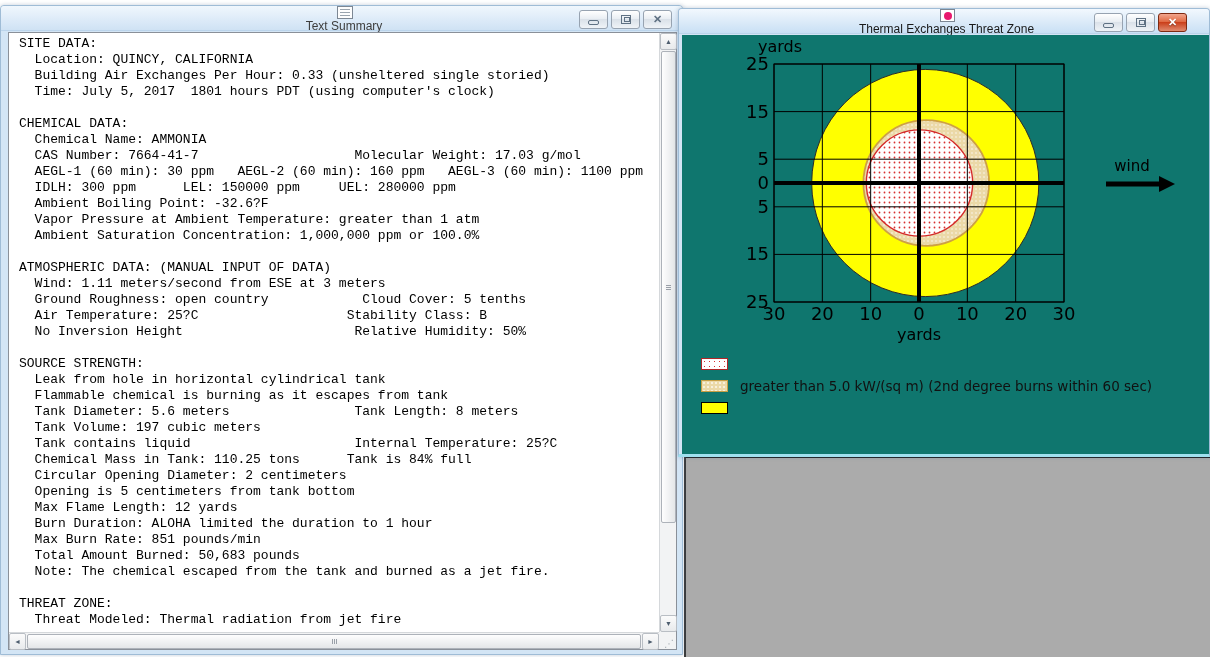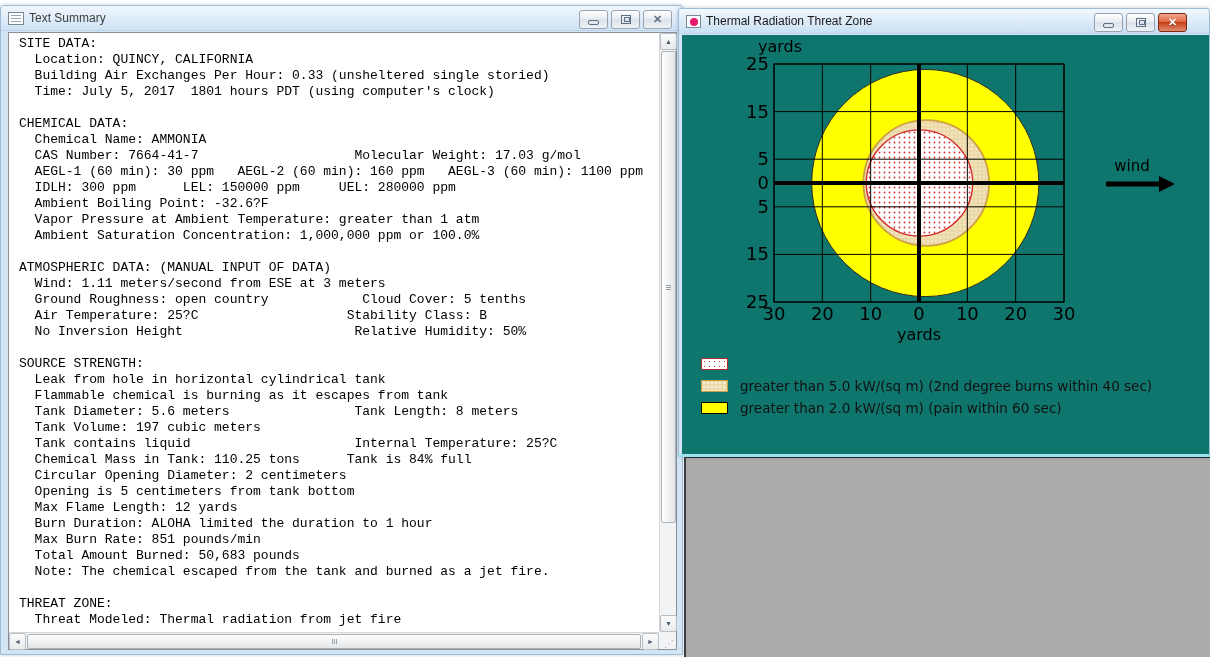--- a/index.html
+++ b/index.html
@@ -8,21 +8,21 @@
 
   
   .desktop-gray { position:absolute; left:684px; top:456px; right:0; bottom:0;
                   background:#ABABAB; border-top:2px solid #1c1c1c; border-left:2px solid #3a3a3a; z-index:1; }
 
   
   .win { position:absolute; background:#D3E5F5; border:1px solid #9FBCD6; border-radius:4px 4px 0 0;
          box-shadow:0 0 4px rgba(80,110,140,.35); }
   .titlebar { position:absolute; top:0; left:0; right:0; height:25px; border-radius:3px 3px 0 0;
               background:linear-gradient(#F0F7FD, #DCEAF8 60%, #CFE2F4); border-bottom:1px solid #BBD4EB;
-              display:flex; align-items:center; }
+              display:flex; align-items:center;flex-direction:column; }
   .title-text { font-size:12px; color:#3d3d3d; margin-left:5px; white-space:nowrap; }
   .win.active .title-text { color:#1a1a1a; }
   .controls { position:absolute; top:4px; display:flex; gap:3px; }
   .ctl-btn { width:29px; height:19px; border:1px solid #97A3B1; border-radius:3px; cursor:pointer;
              background:linear-gradient(#FFFFFF, #E9EEF3 45%, #D9E0E8 46%, #EFF3F7);
              display:flex; align-items:center; justify-content:center; position:relative; }
   .ctl-btn.close-red { background:linear-gradient(#F2A68E, #E06A44 45%, #C93A15 46%, #E08B6F);
                        border-color:#7E2A12; }
   .g-min { width:11px; height:5px; border:1px solid #5F7183; border-radius:2px; margin-top:6px; }
   .g-max { width:10px; height:9px; border:1px solid #5F7183; position:relative; }
@@ -169,21 +169,21 @@
         </span>
     </div>
 
     <span class="corner"></span>
   </div>
 </section>
 
 <section class="win active" id="win-zone">
   <header class="titlebar">
     <span class="icon-zone"></span>
-    <span class="title-text">Thermal Radiation Threat Zone</span>
+    <span class="title-text">Thermal Exchanges Threat Zone</span>
     <span class="controls" style="right:22px;">
       <span class="ctl-btn">
           <i class="g-min"></i>
         </span>
       <span class="ctl-btn">
           <i class="g-max"></i>
         </span>
       <span class="ctl-btn close-red">
           <span class="g-close">✕</span>
         </span>
@@ -241,21 +241,20 @@
           <line x1="424" y1="149" x2="477" y2="149" stroke="#000" stroke-width="5"></line>
           <polygon points="477,141 493,149 477,157" fill="#000"></polygon>
         </g>
     </svg>
     <div class="legend" id="legend">
         <div class="legend-row">
           <span class="swatch red-dots"></span>
         </div>
         <div class="legend-row">
           <span class="swatch tan-dots"></span>
-          <span class="legend-label">greater than 5.0 kW/(sq m) (2nd degree burns within 40 sec)</span>
+          <span class="legend-label">greater than 5.0 kW/(sq m) (2nd degree burns within 60 sec)</span>
         </div>
         <div class="legend-row">
           <span class="swatch yellow-solid"></span>
-          <span class="legend-label">greater than 2.0 kW/(sq m) (pain within 60 sec)</span>
         </div>
       </div>
   </div>
 </section>
 
 </body></html>

